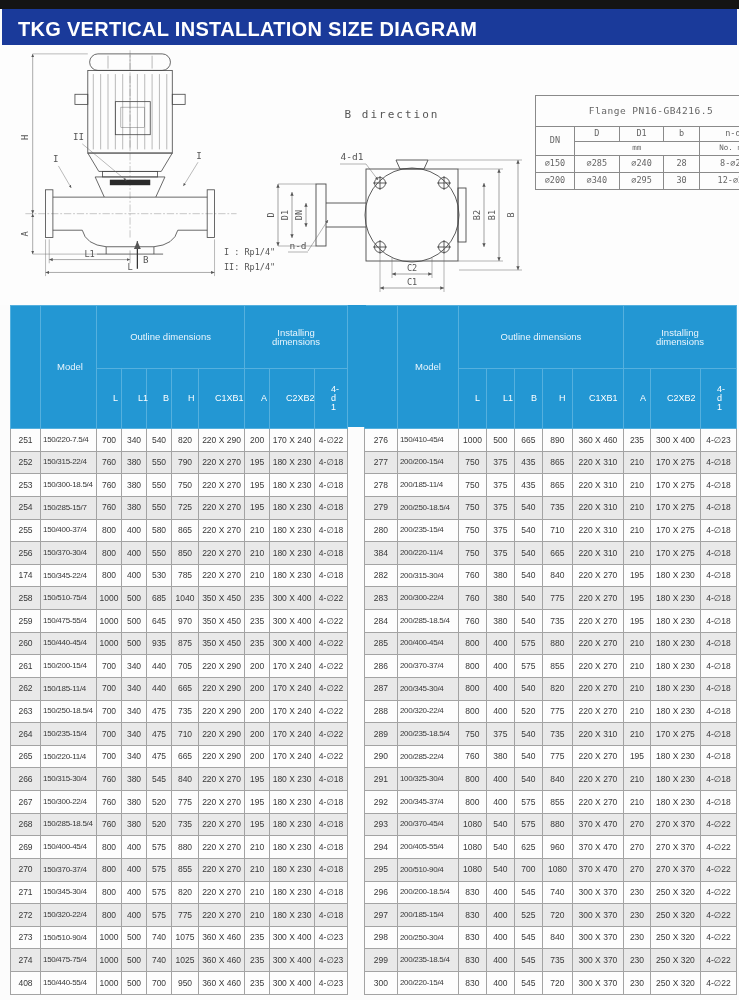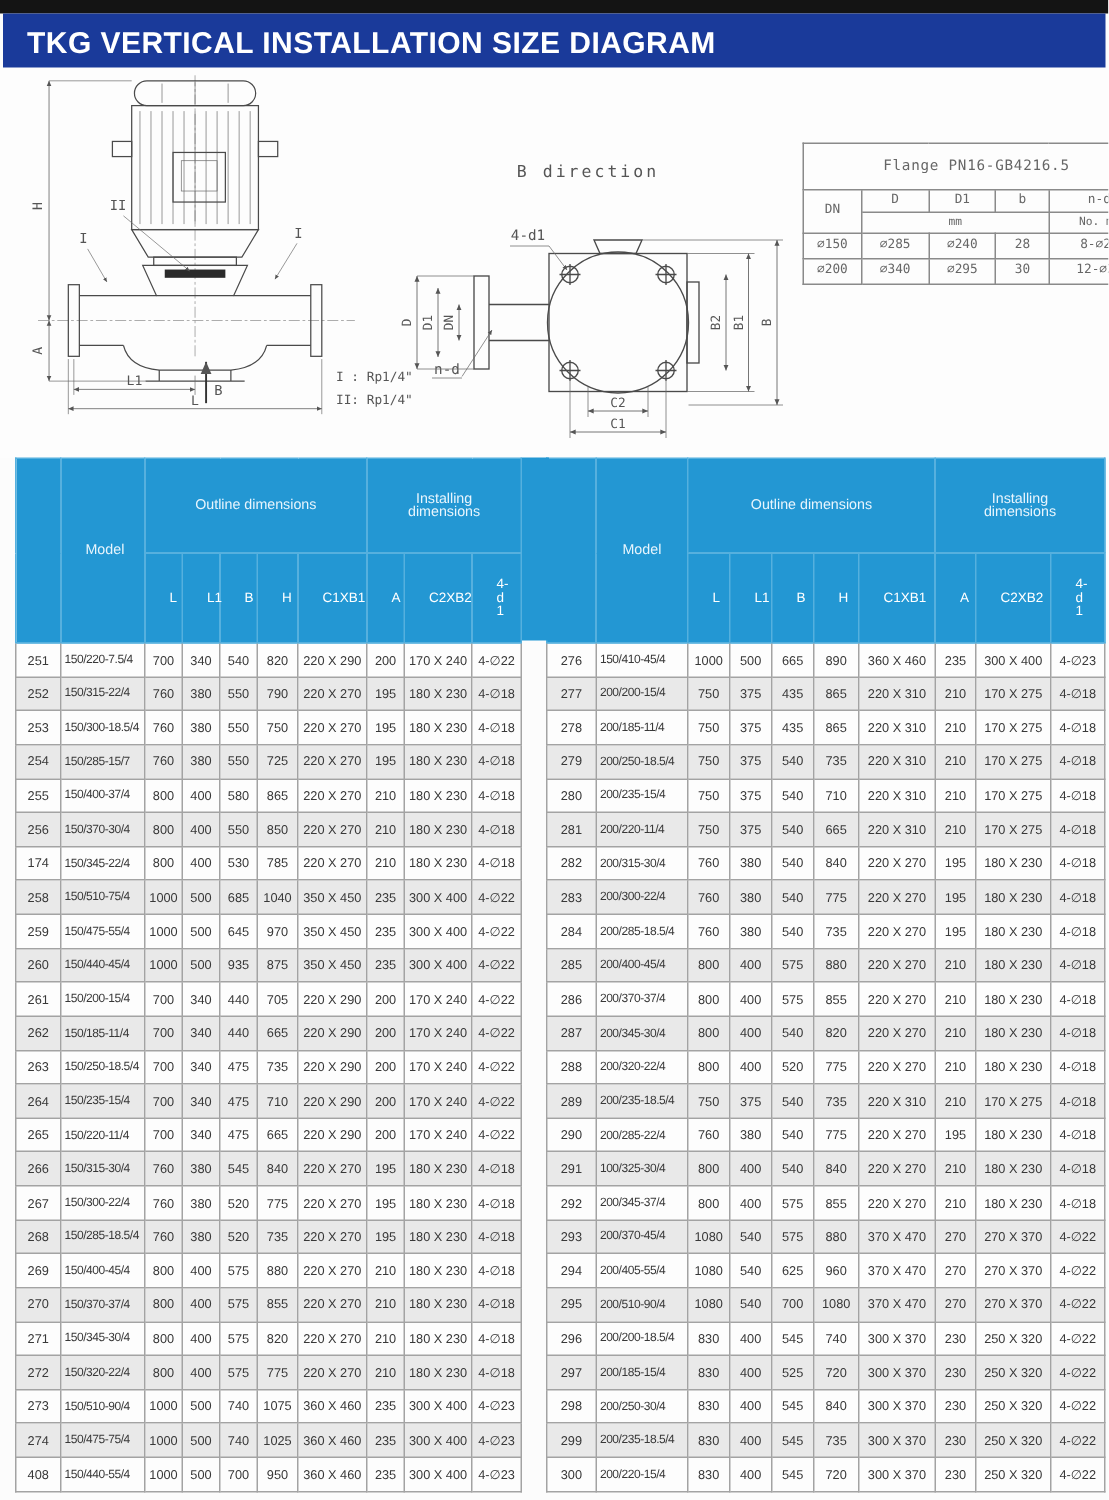--- a/index.html
+++ b/index.html
@@ -658,21 +658,21 @@
             <td>750</td>
             <td>375</td>
             <td>540</td>
             <td>710</td>
             <td>220 X 310</td>
             <td>210</td>
             <td>170 X 275</td>
             <td>4-∅18</td>
           </tr>
           <tr>
-            <td>281</td>
+            <td>384</td>
             <td class="model">200/220-11/4</td>
             <td>750</td>
             <td>375</td>
             <td>540</td>
             <td>665</td>
             <td>220 X 310</td>
             <td>210</td>
             <td>170 X 275</td>
             <td>4-∅18</td>
           </tr>

